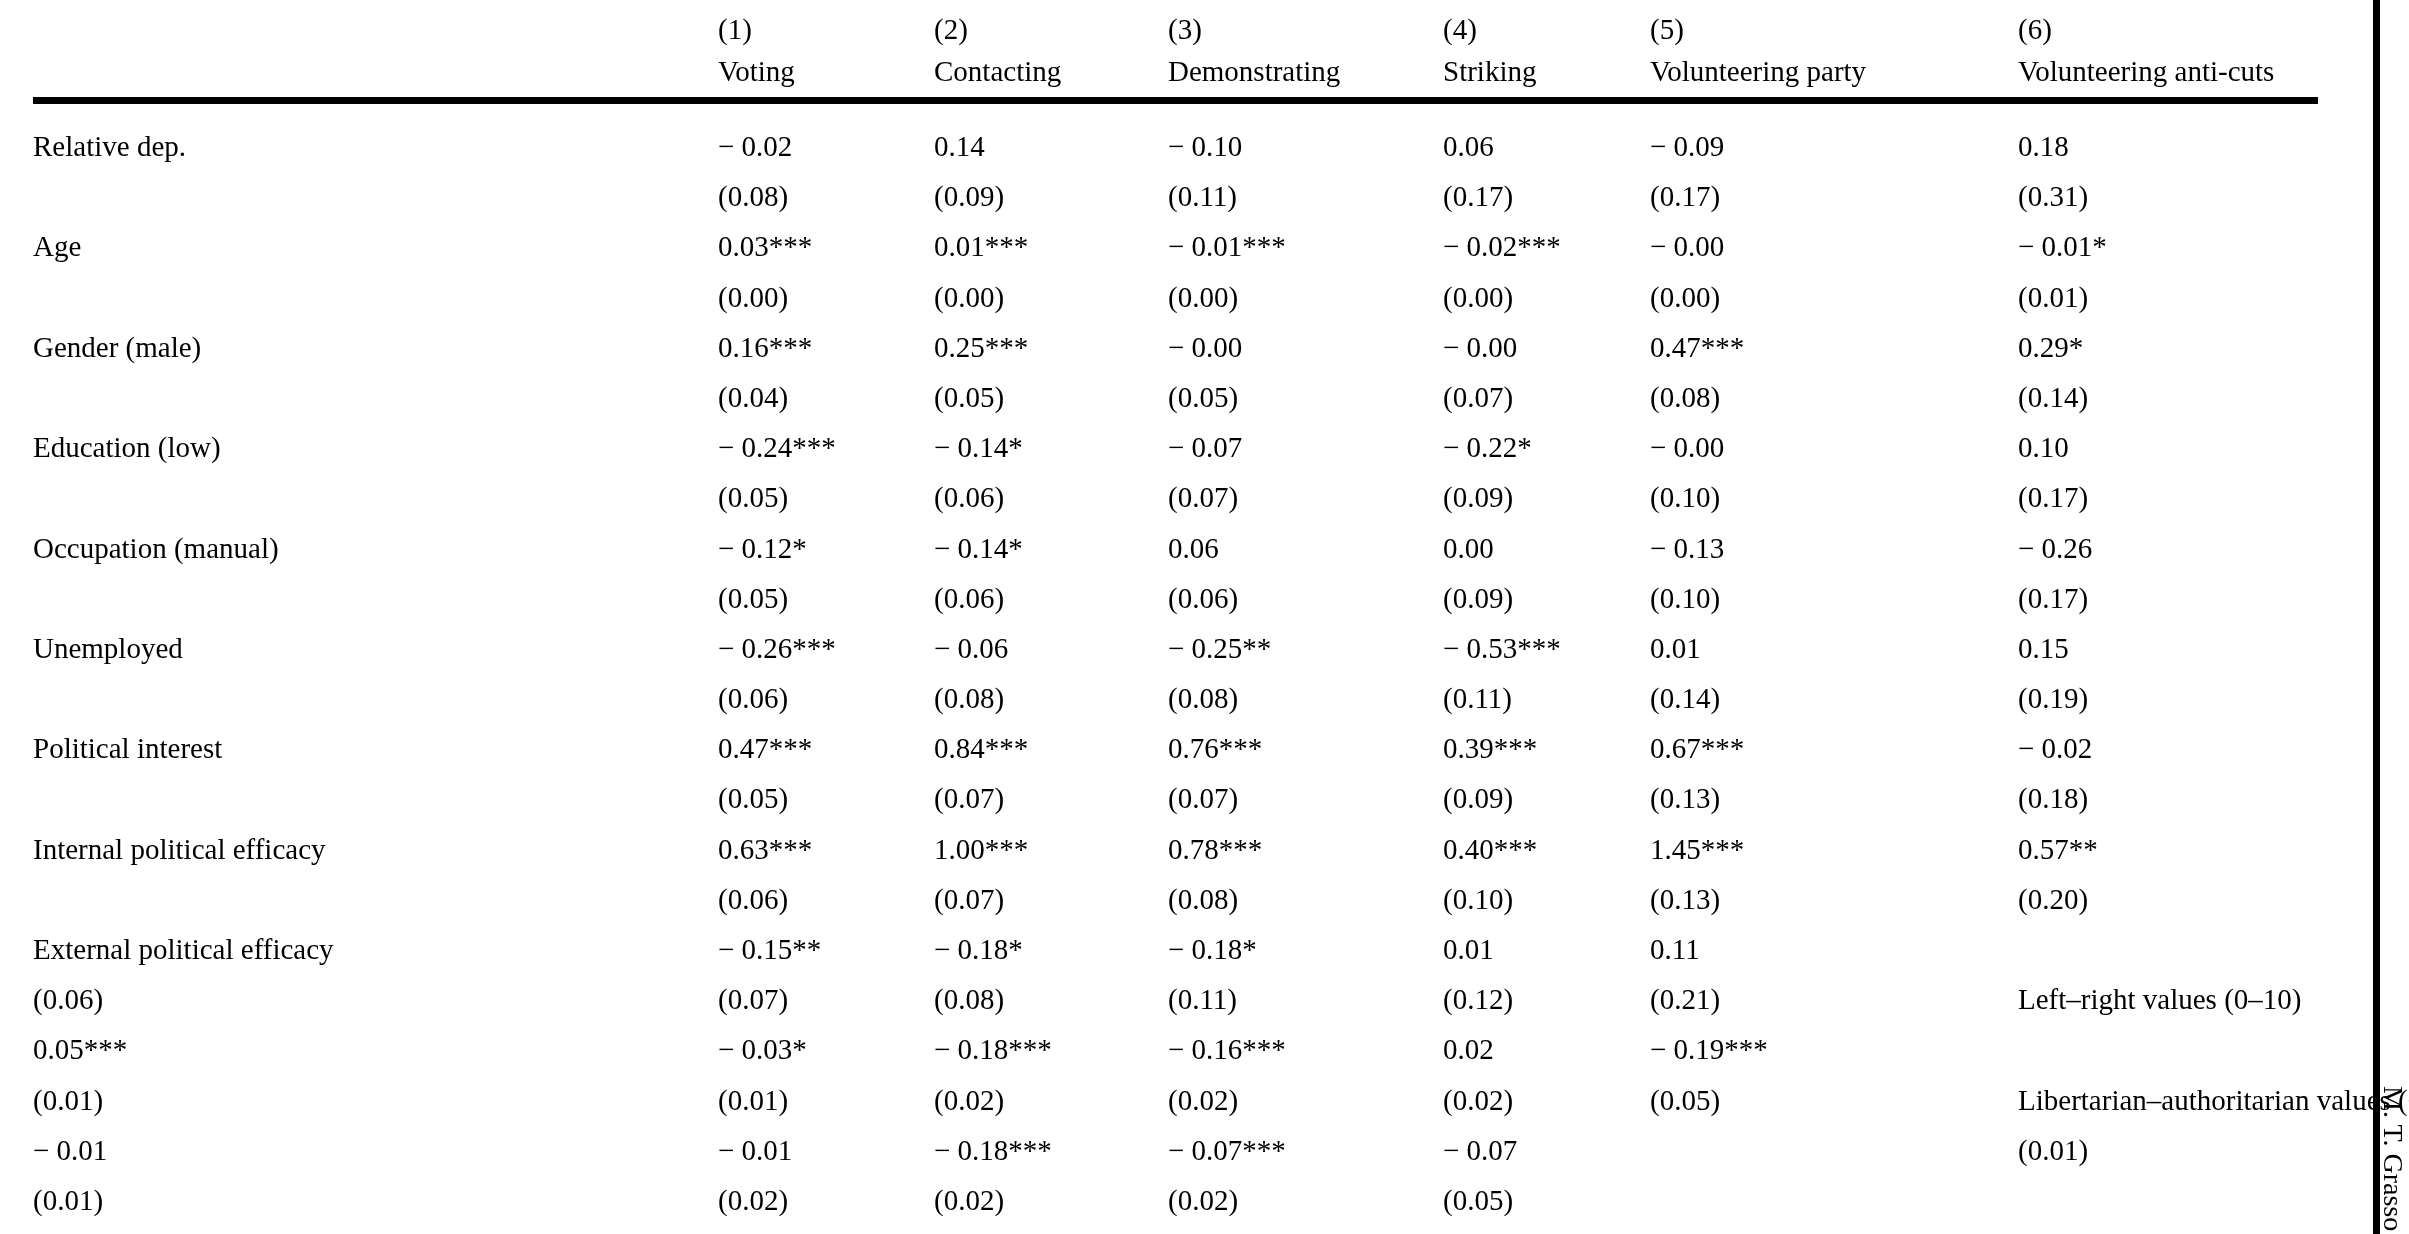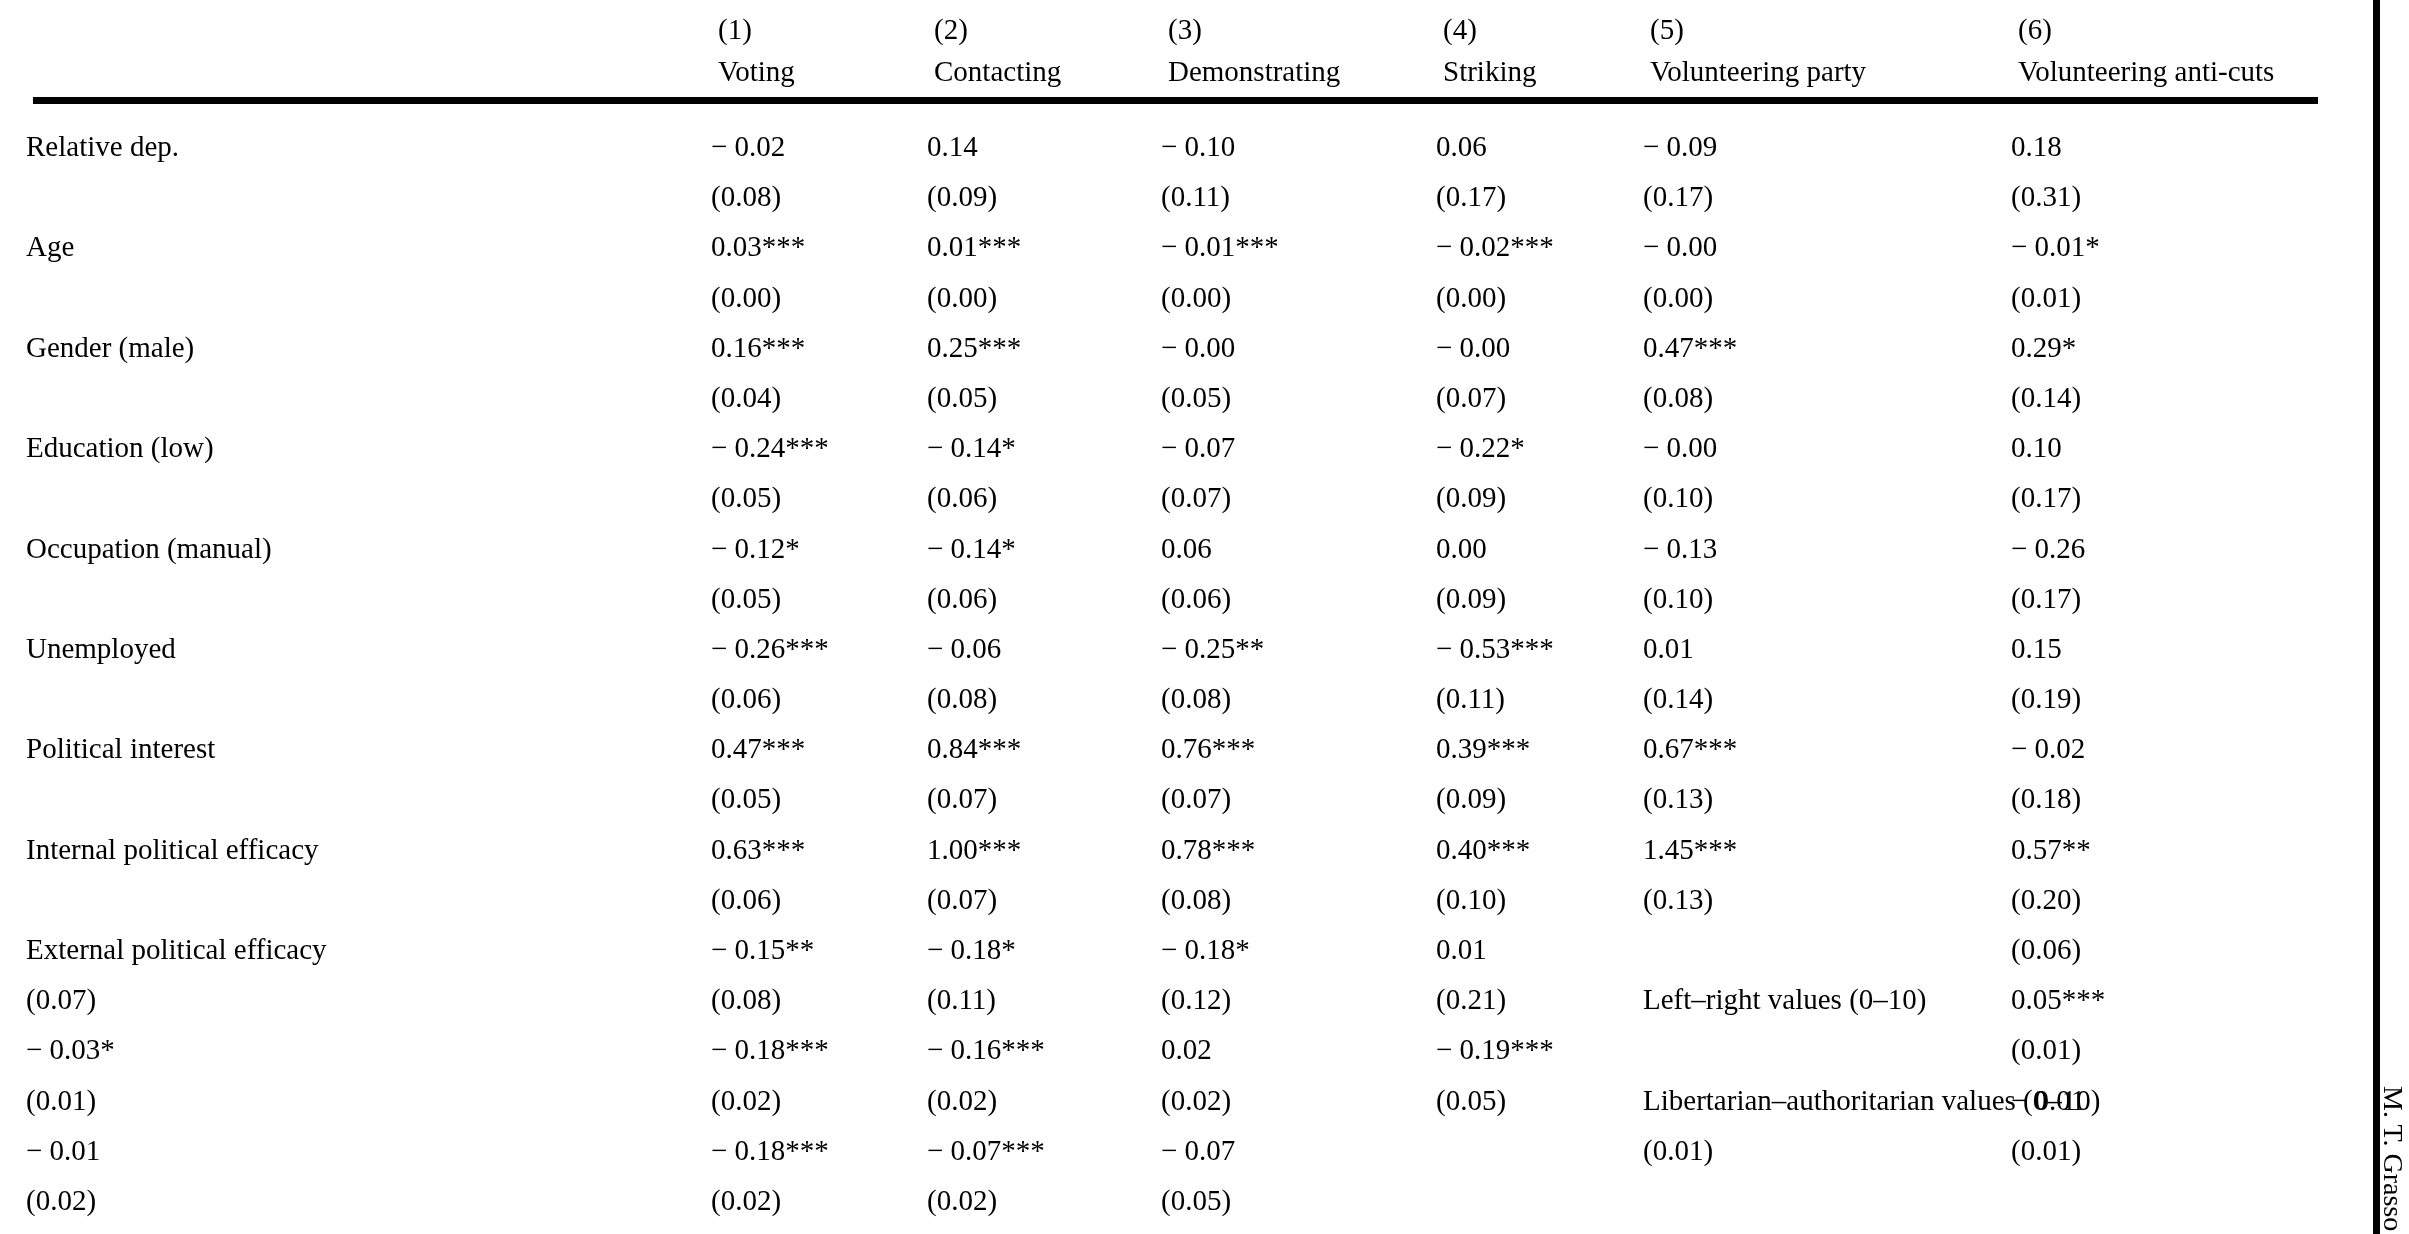--- a/index.html
+++ b/index.html
@@ -22,21 +22,21 @@
   .hcell div { font-size: 29px; line-height: 42px; }
 
   
   .rule {
     position: absolute; left: 33px; top: 97px;
     width: 2285px; height: 7px; background: #000;
   }
 
   
   .tbl-body {
-    position: absolute; left: 26px; top: 121px;
+    position: absolute; left: 33px; top: 121px;
     display: grid; grid-template-columns: var(--cols);
     grid-auto-rows: 50.2px;
   }
   .cell {
     font-size: 29px; line-height: 50.2px;
     white-space: nowrap; overflow: visible;
   }
 
   
   .vline {
@@ -213,20 +213,21 @@
       <div class="cell">(0.08)</div>
       <div class="cell">(0.10)</div>
       <div class="cell">(0.13)</div>
       <div class="cell">(0.20)</div>
 
       <div class="cell">External political efficacy</div>
       <div class="cell">− 0.15**</div>
       <div class="cell">− 0.18*</div>
       <div class="cell">− 0.18*</div>
       <div class="cell">0.01</div>
+      <div class="cell">0.11</div>
       <div class="cell"></div>
       <div class="cell">(0.06)</div>
       <div class="cell">(0.07)</div>
       <div class="cell">(0.08)</div>
       <div class="cell">(0.11)</div>
       <div class="cell">(0.12)</div>
       <div class="cell">(0.21)</div>
 
       <div class="cell">Left–right values (0–10)</div>
       <div class="cell">0.05***</div>

